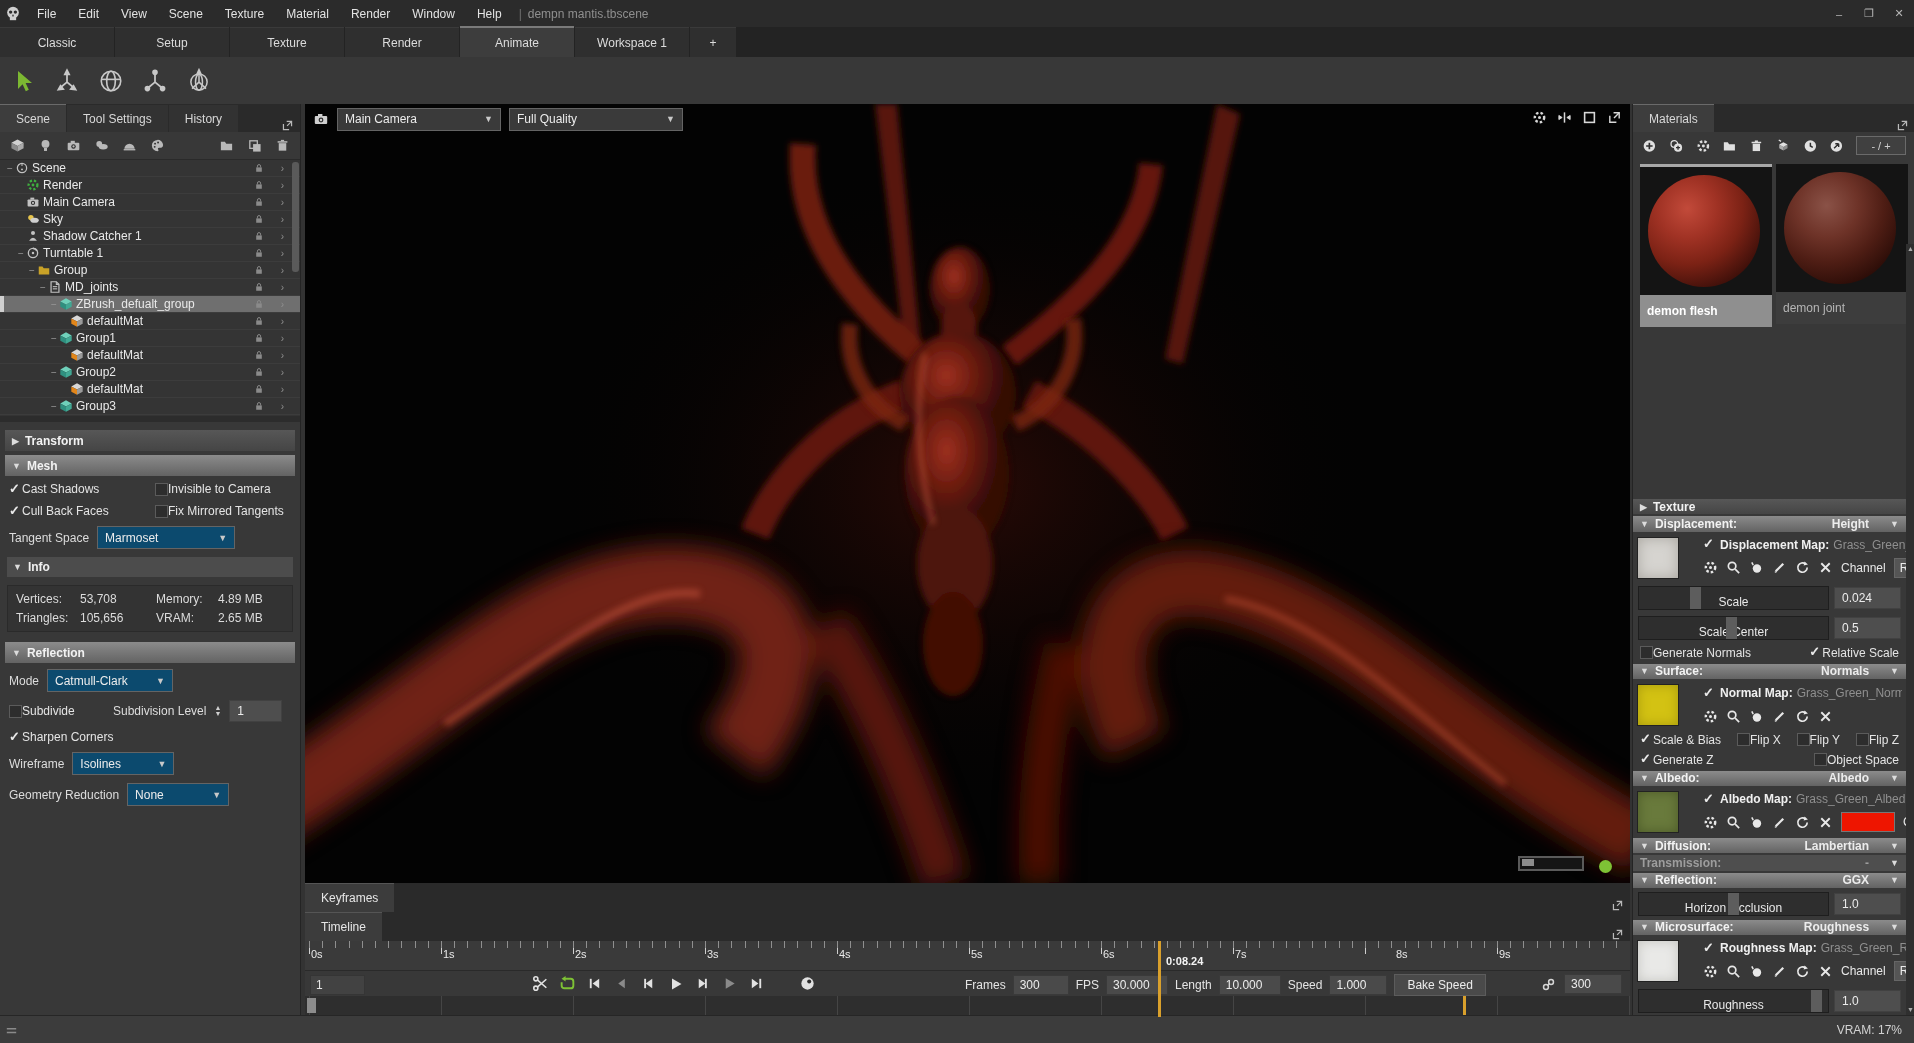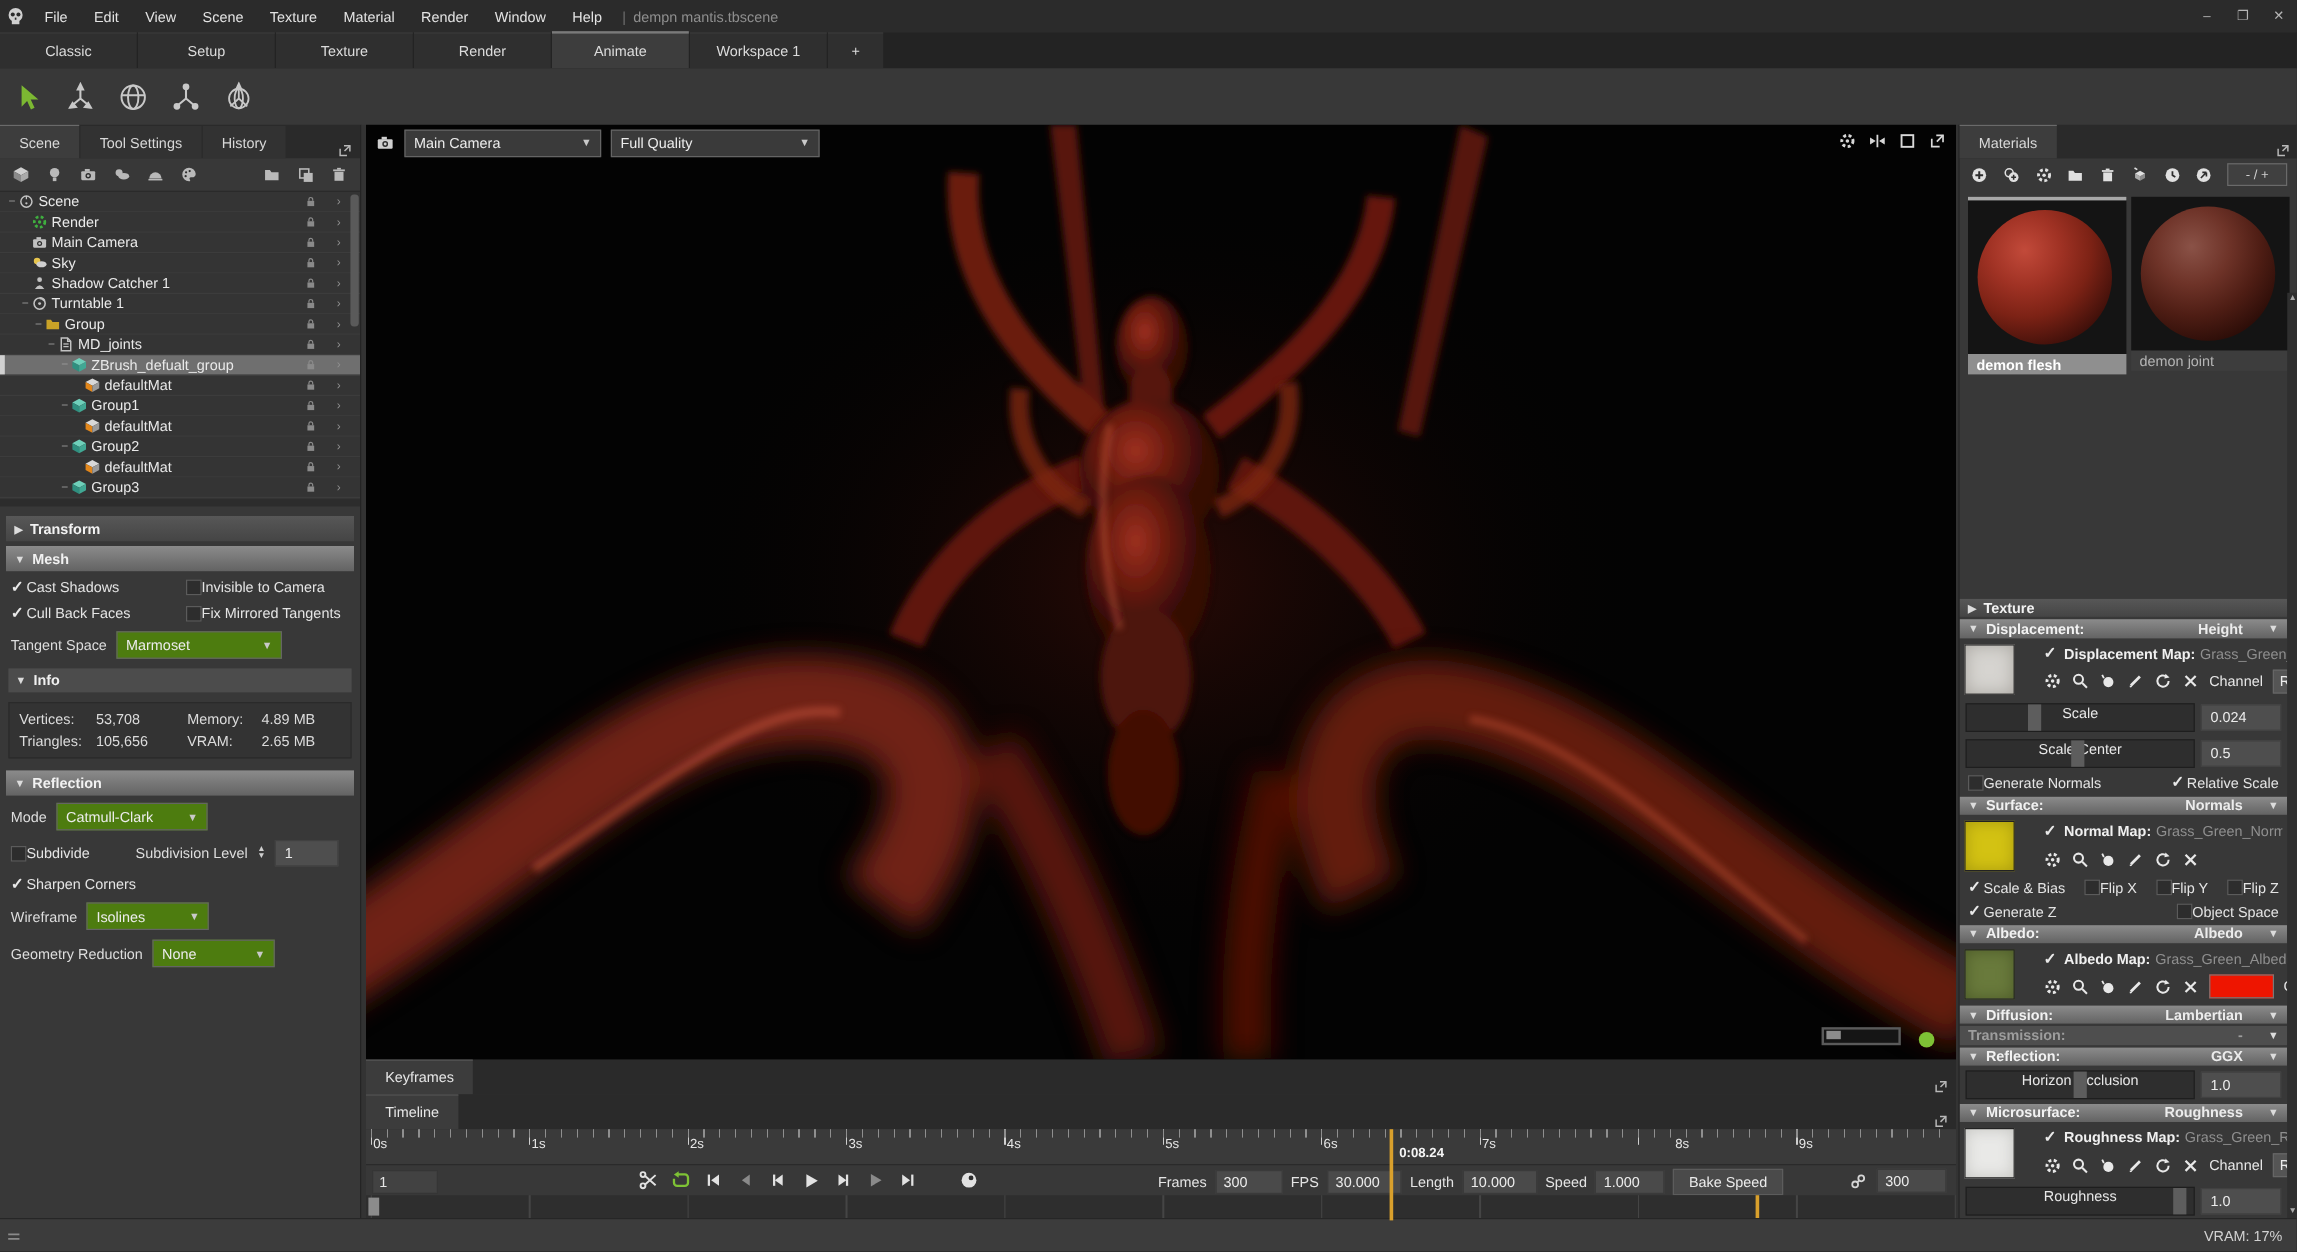--- a/index.html
+++ b/index.html
@@ -31,24 +31,24 @@
   .hdr{height:21px;display:flex;align-items:center;padding:0 7px;font-weight:bold;color:#f2f2f2;gap:6px}
   .hdr.open{background:linear-gradient(#8b8b8b,#636363)}
   .hdr.closed{background:linear-gradient(#575757,#454545)}
   .hdr.dim{background:#4e4e4e;color:#9d9d9d}
   .hdr .mode{margin-left:auto;font-weight:bold;color:#ececec;display:flex;align-items:center;gap:21px}
   .tri{font-size:9px;color:#dcdcdc}
   .cbrow{display:flex;align-items:center;gap:0;color:#e4e4e4}
   .cb{width:11px;height:11px;background:#2d2d2d;border:1px solid #5b5b5b;flex:none}
   .cb.on{background:none;border:none;width:13px;height:13px;position:relative}
   .cb.on::before{content:"✓";position:absolute;left:0;top:-2px;color:#e9e9e9;font-size:13px;font-weight:bold}
-  .dd{height:21px;background:#4d7c0f;border:1px solid #646464;display:flex;align-items:center;
+  .dd{height:21px;background:#0c4a6e;border:1px solid #646464;display:flex;align-items:center;
       padding:0 7px;color:#ececec;gap:8px}
   .dd .tri{margin-left:auto;color:#c9c9c9}
-  .slider{position:relative;height:22px;background:#2e2e2e;border:1px solid #1e1e1e;flex:1;display:flex;align-items:flex-start;justify-content:center;color:#e8e8e8}
+  .slider{position:relative;height:22px;background:#2e2e2e;border:1px solid #1e1e1e;flex:1;display:flex;align-items:flex-end;justify-content:center;color:#e8e8e8}
   .slider .hnd{position:absolute;top:0;bottom:0;width:11px;background:#5d5d5d}
   .valbox{width:58px;height:20px;background:#4e4e4e;border:1px solid #414141;display:flex;align-items:center;padding-left:7px;color:#ececec;flex:none}
   
   #leftpanel{position:absolute;left:0;top:104px;width:300px;height:911px;background:#383838;border-right:1px solid #242424}
   #treebar{height:27px;display:flex;align-items:center;gap:13px;padding:0 10px;background:#383838;color:#b9b9b9}
   #treebar .sp{flex:1}
   #tree{height:256px;overflow:hidden;background:#353535;border-top:1px solid #2a2a2a;position:relative}
   .trow{height:16px;display:flex;align-items:center;border-bottom:1px solid #3c3c3c;background:#343434;position:relative}
   .trow.sel{background:#6f6f6f}
   .trow.sel::before{content:"";position:absolute;left:0;top:0;bottom:0;width:4px;background:#d0d0d0}
@@ -100,21 +100,21 @@
   #trackbar .ph{position:absolute;left:1158px;top:0;width:3px;height:19px;background:#d9a02c}
   
   #rightpanel{position:absolute;left:1632px;top:104px;width:282px;height:911px;background:#383838;border-left:1px solid #242424}
   #matgrid{display:flex;gap:4px;padding:5px 7px 0 7px}
   .matcard{width:132px}
   .matprev{height:128px;background:#141414;position:relative}
   .matcard.sel .matprev{border-top:3px solid #a8a8a8}
   .sphere{position:absolute;left:8px;top:8px;width:112px;height:112px;border-radius:50%}
   .sph1{background:radial-gradient(circle at 35% 30%,#c24a3a 0%,#a03224 28%,#7c2215 52%,#40100a 78%,#1c0604 100%)}
   .sph2{background:radial-gradient(circle at 38% 30%,#8a5247 0%,#6e3328 30%,#4e1d14 55%,#2a0c07 80%,#140403 100%)}
-  .matlbl{height:17px;display:flex;align-items:center;padding-left:7px}
+  .matlbl{height:32px;display:flex;align-items:center;padding-left:7px}
   .matcard.sel .matlbl{background:#8f8f8f;color:#fff;font-weight:bold}
   .matcard:not(.sel) .matlbl{background:#3d3d3d;color:#b5b5b5}
   #matbar{height:27px;display:flex;align-items:center;gap:12px;padding:0 9px;color:#e0e0e0}
   #zoomctl{margin-left:auto;width:52px;height:17px;border:1px solid #6a6a6a;background:#404040;color:#cfcfcf;display:flex;align-items:center;justify-content:center;font-size:11px}
   #matsections{position:absolute;left:0;top:395px;right:9px;bottom:0;display:flex;flex-direction:column;gap:2px;overflow:hidden}
   .mapblock{display:grid;grid-template-columns:46px 1fr;padding:3px 4px;column-gap:20px}
   .thumb{width:40px;height:40px;grid-row:1/3;border:1px solid #222}
   .mapline{display:flex;align-items:center;gap:4px;white-space:nowrap;overflow:hidden}
   .mapline .lab{font-weight:bold;color:#f0f0f0}
   .mapline .val{color:#8f8f8f}

